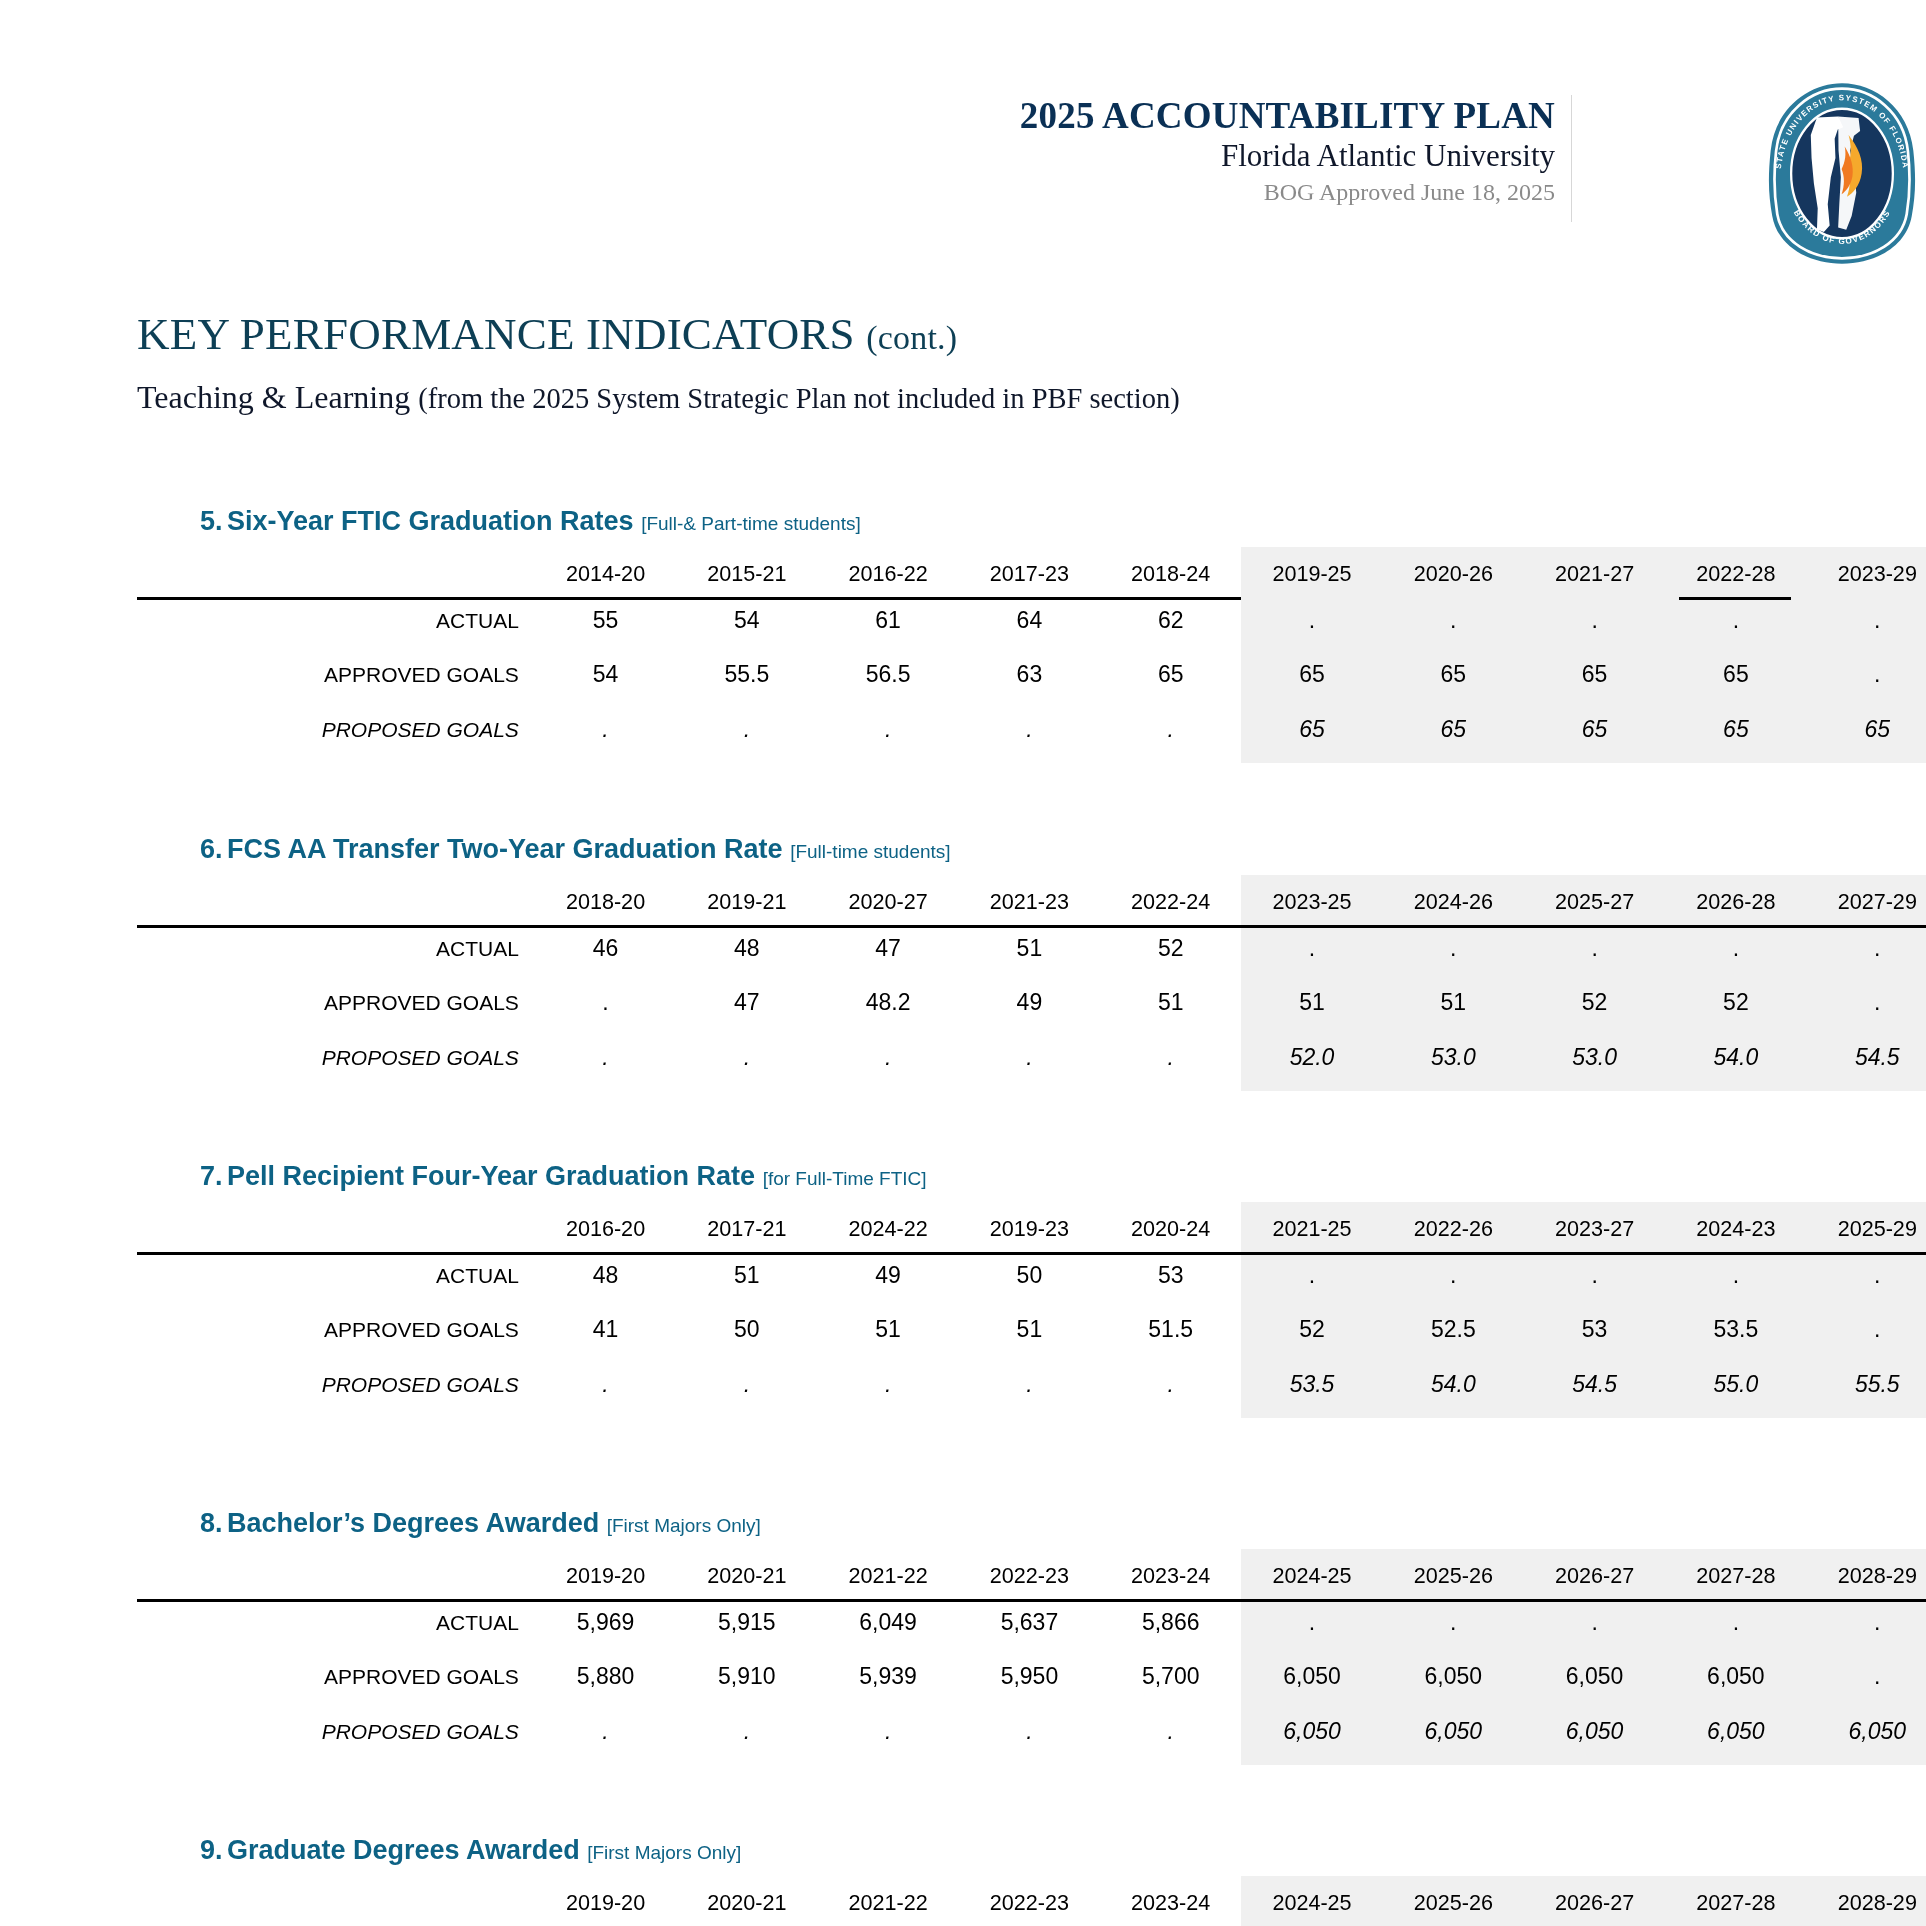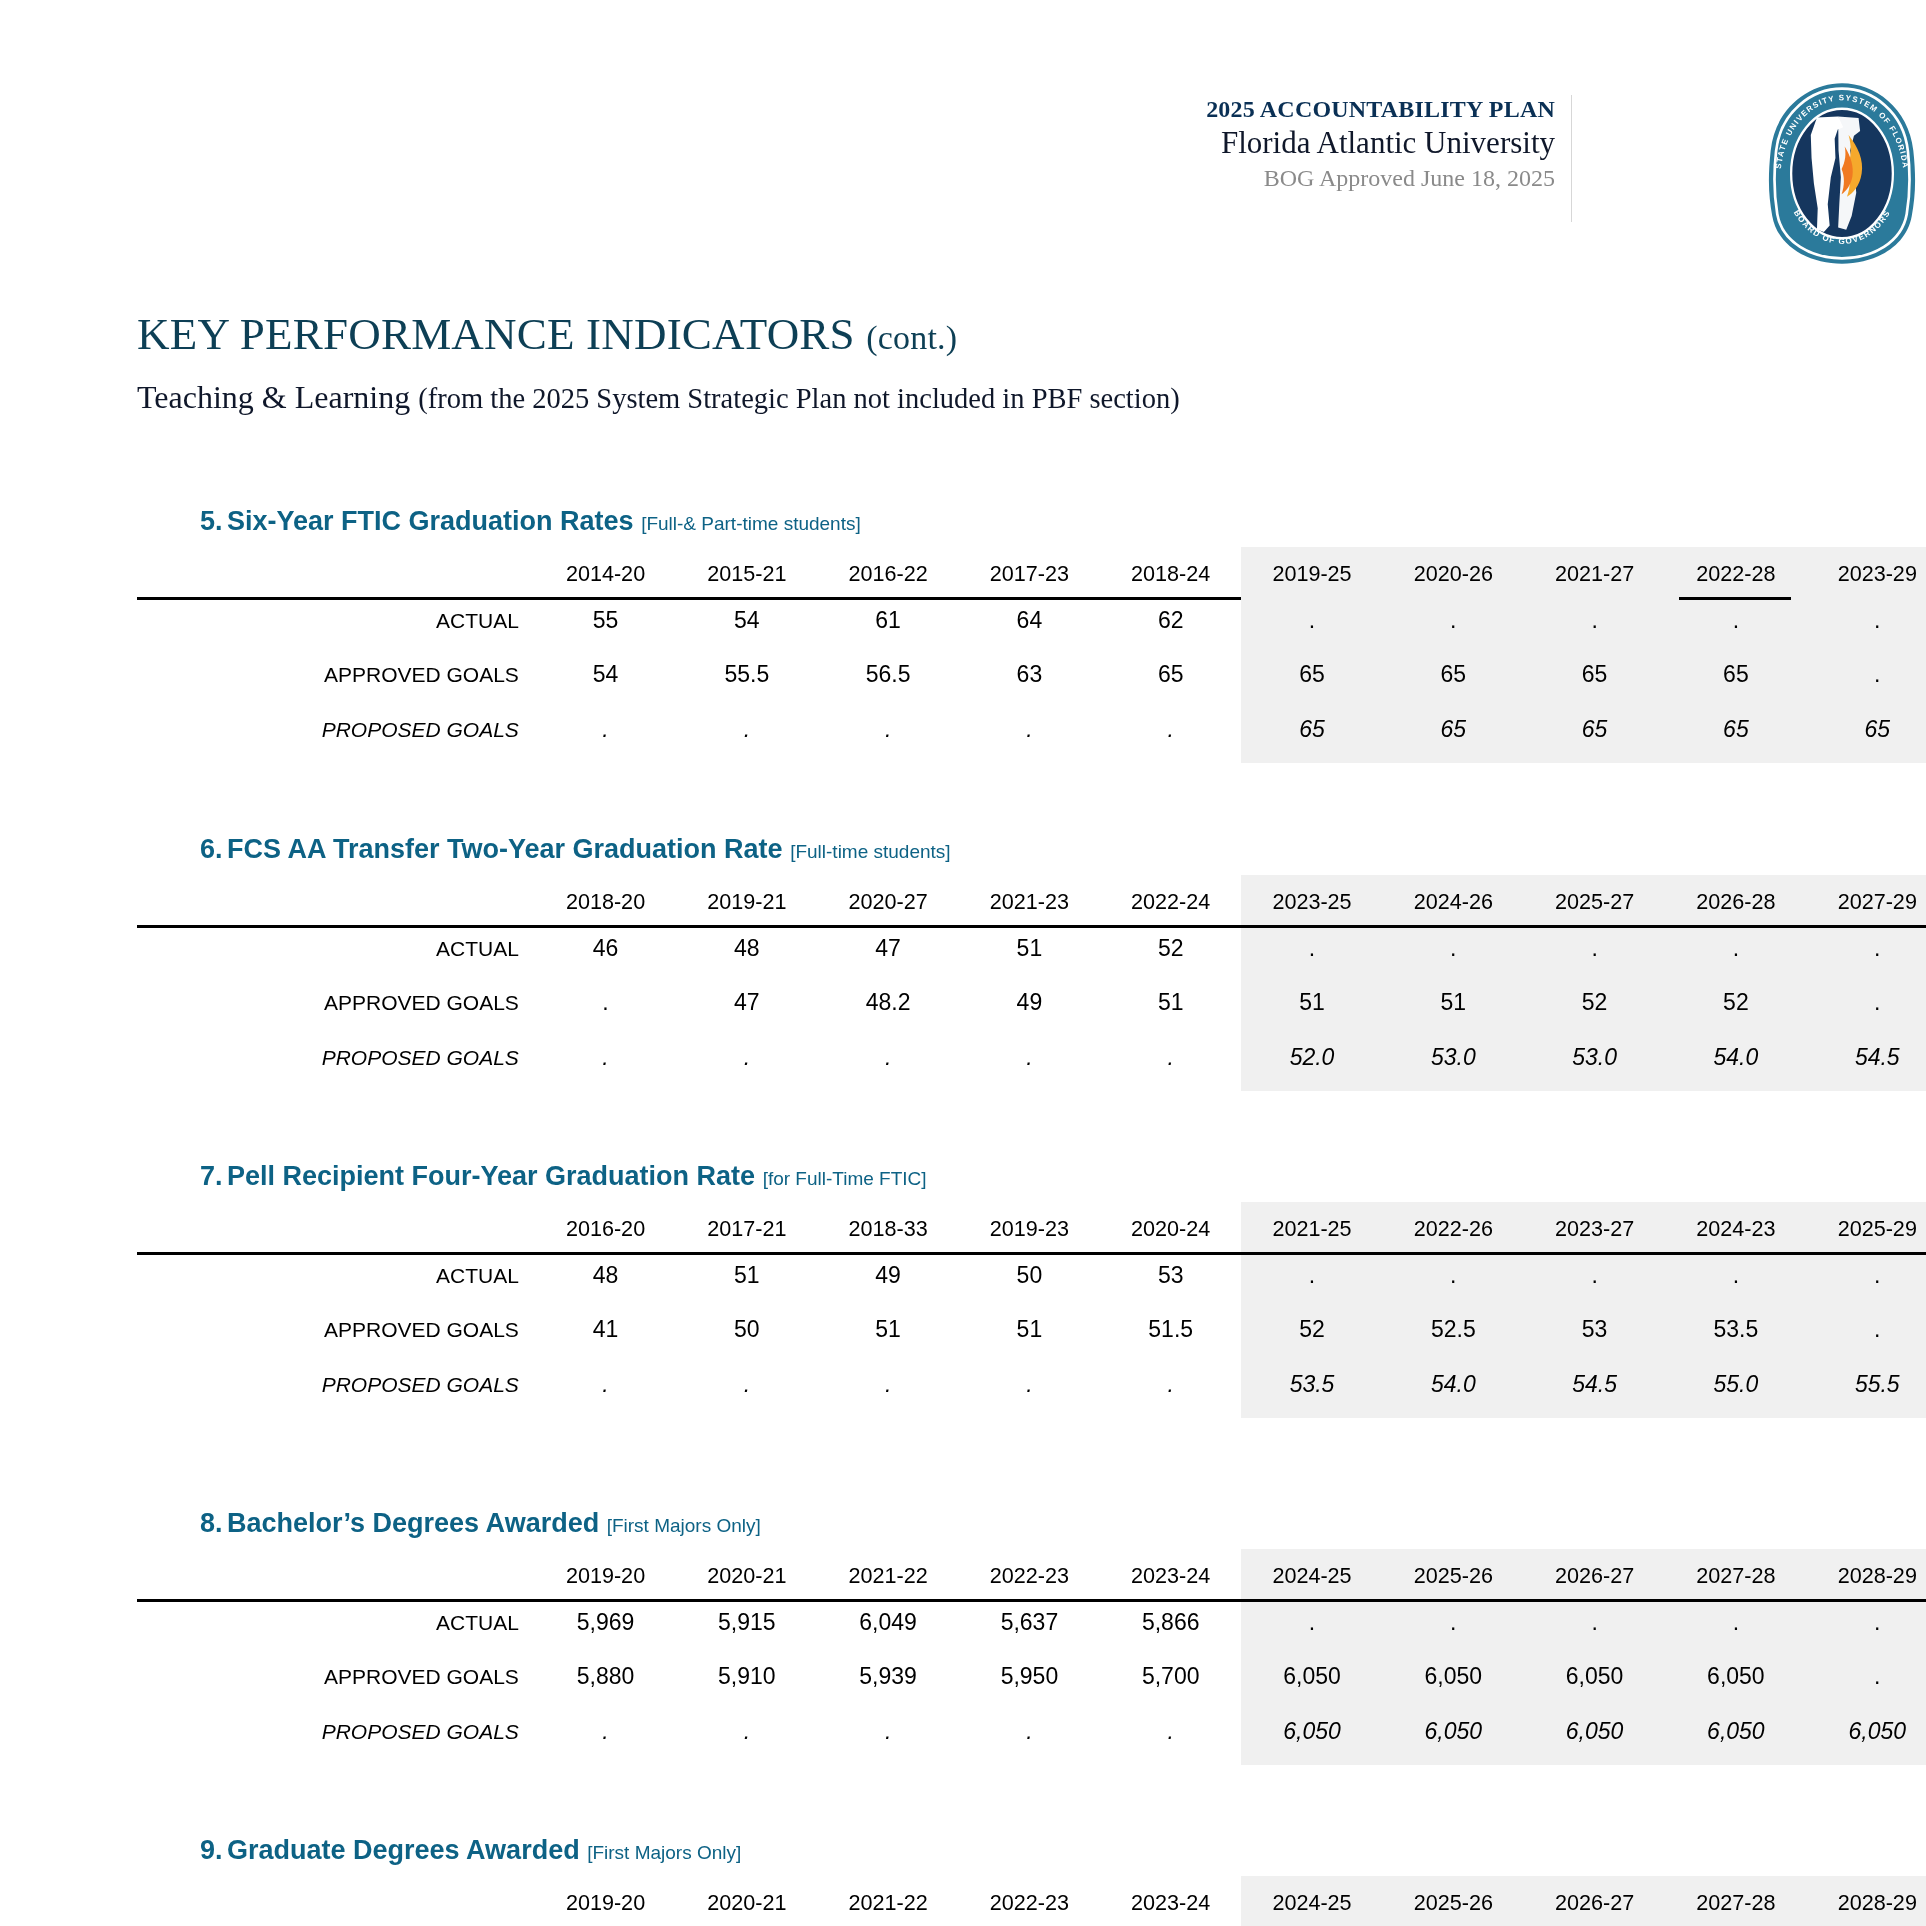--- a/index.html
+++ b/index.html
@@ -10,21 +10,21 @@
 
   
   .page-header{
     position:absolute;top:58px;left:0;width:1965px;height:193px;
   }
   .hdr-text{
     position:absolute; right:410px; top:39px; text-align:right; width:1002px;
   }
   .hdr-title{
     font-family:"Liberation Serif",serif;
-    font-size:24px;font-weight:bold;color:#0a3055;letter-spacing:0.2px;
+    font-size:37px;font-weight:bold;color:#0a3055;letter-spacing:0.2px;
     line-height:1.05;white-space:nowrap;
   }
   .hdr-sub{
     font-family:"Liberation Serif",serif;
     font-size:31px;color:#0f172a;line-height:1.25;white-space:nowrap;margin-top:1.5px;
   }
   .hdr-date{
     font-family:"Liberation Serif",serif;
     font-size:24px;color:#8a8a8a;line-height:1.3;white-space:nowrap;margin-top:1px;
   }
@@ -312,21 +312,21 @@
             <col class="c">
             <col class="c">
             <col class="c">
             <col class="c">
           </colgroup>
           <thead>
             <tr>
               <th></th>
               <th class="yr">2016-20</th>
               <th class="yr">2017-21</th>
-              <th class="yr">2018-33</th>
+              <th class="yr">2024-22</th>
               <th class="yr">2019-23</th>
               <th class="yr">2020-24</th>
               <th class="yr">2021-25</th>
               <th class="yr">2022-26</th>
               <th class="yr">2023-27</th>
               <th class="yr">2024-23</th>
               <th class="yr">2025-29</th>
             </tr>
           </thead>
           <tbody>

